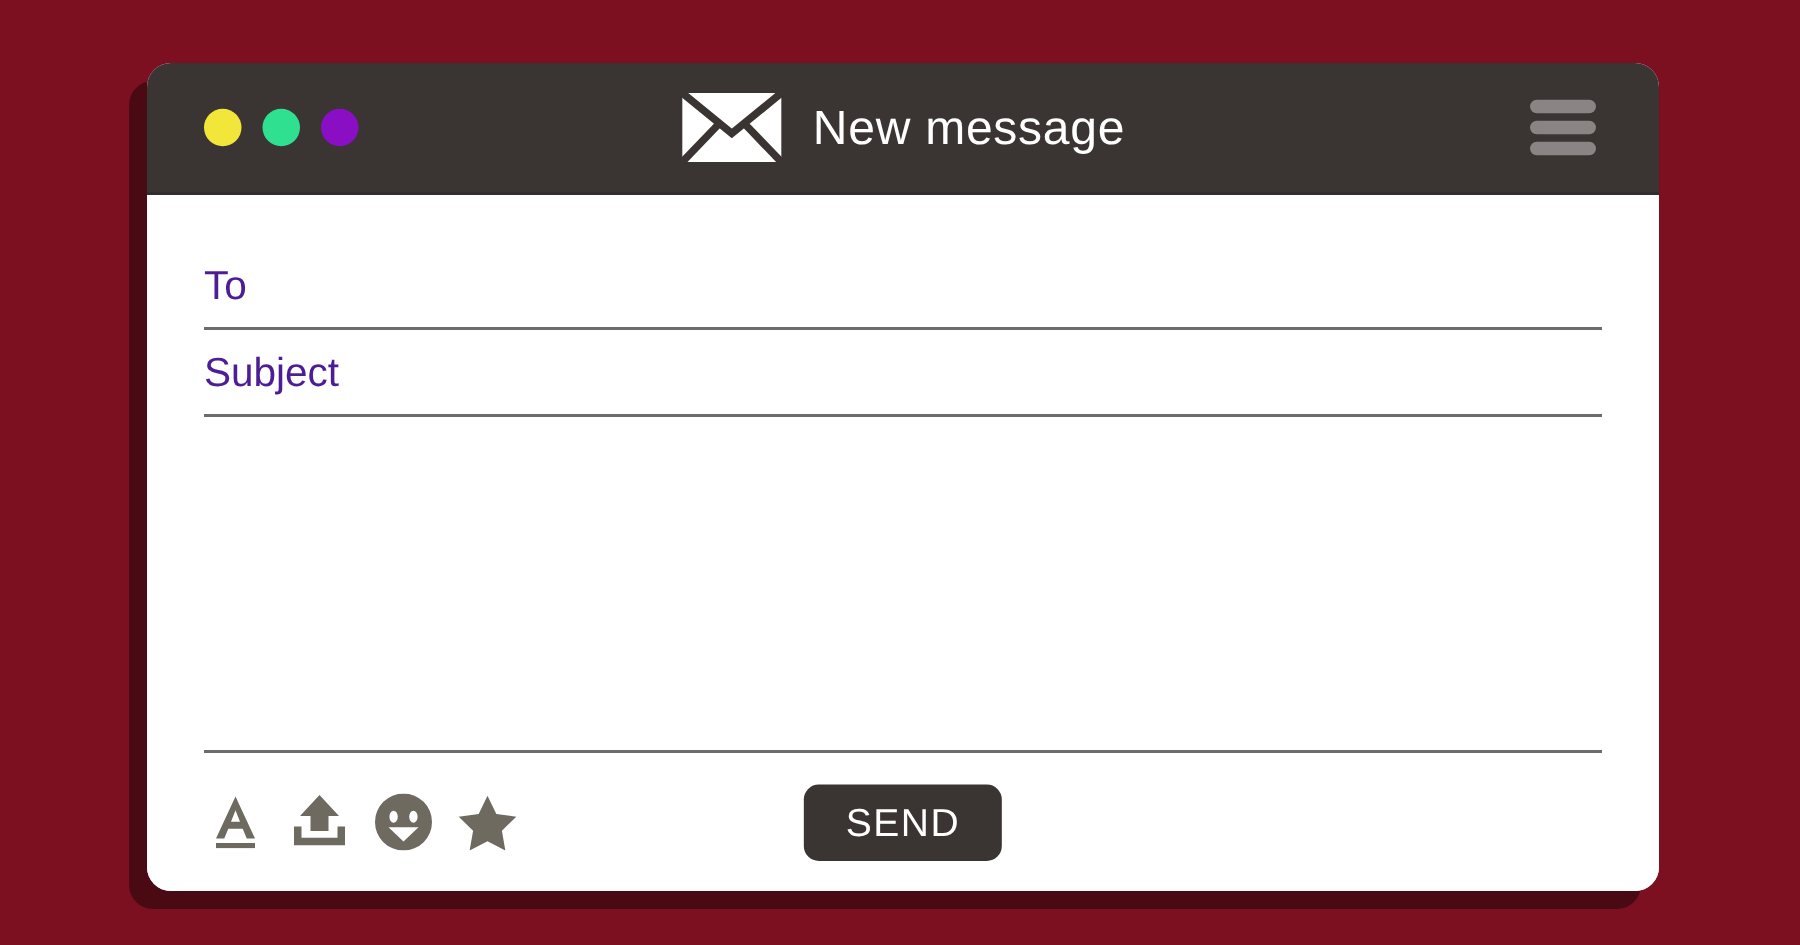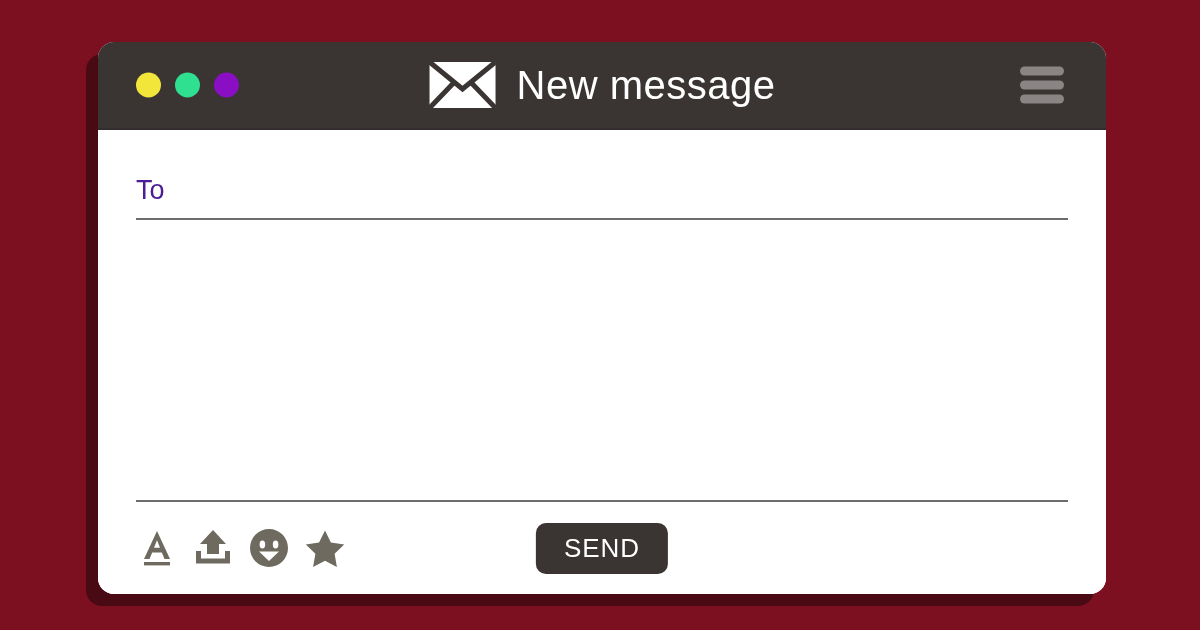--- a/index.html
+++ b/index.html
@@ -74,21 +74,21 @@
     gap: 20px;
     white-space: nowrap;
   }
   .envelope-icon {
     display: block;
     width: 68px;
     height: 48px;
   }
   .title-text {
     color: #ffffff;
-    font-size: 40px;
+    font-size: 32px;
     font-weight: 400;
     letter-spacing: 0.5px;
     line-height: 1;
   }
 
   .hamburger {
     position: absolute;
     right: 42px;
     top: 50%;
     transform: translateY(-50%);
@@ -207,20 +207,23 @@
     </div>
 
   </div>
 
   <div class="body">
 
     <div class="field">
       <span class="field-label">To</span>
     </div>
 
+    <div class="field">
+      <span class="field-label">Subject</span>
+    </div>
 
     <div class="compose-area"></div>
 
     <div class="toolbar">
 
       <div class="tool-icons">
 
         <span class="tool-icon">
           <svg width="36" height="38" viewBox="0 0 36 38" xmlns="http://www.w3.org/2000/svg">
             <path d="M18 2 L31 30 L25.5 30 L22.8 23.5 L13.2 23.5 L10.5 30 L5 30 Z M15 18.8 L21 18.8 L18 11.2 Z" fill="#6e6a5f"></path>

